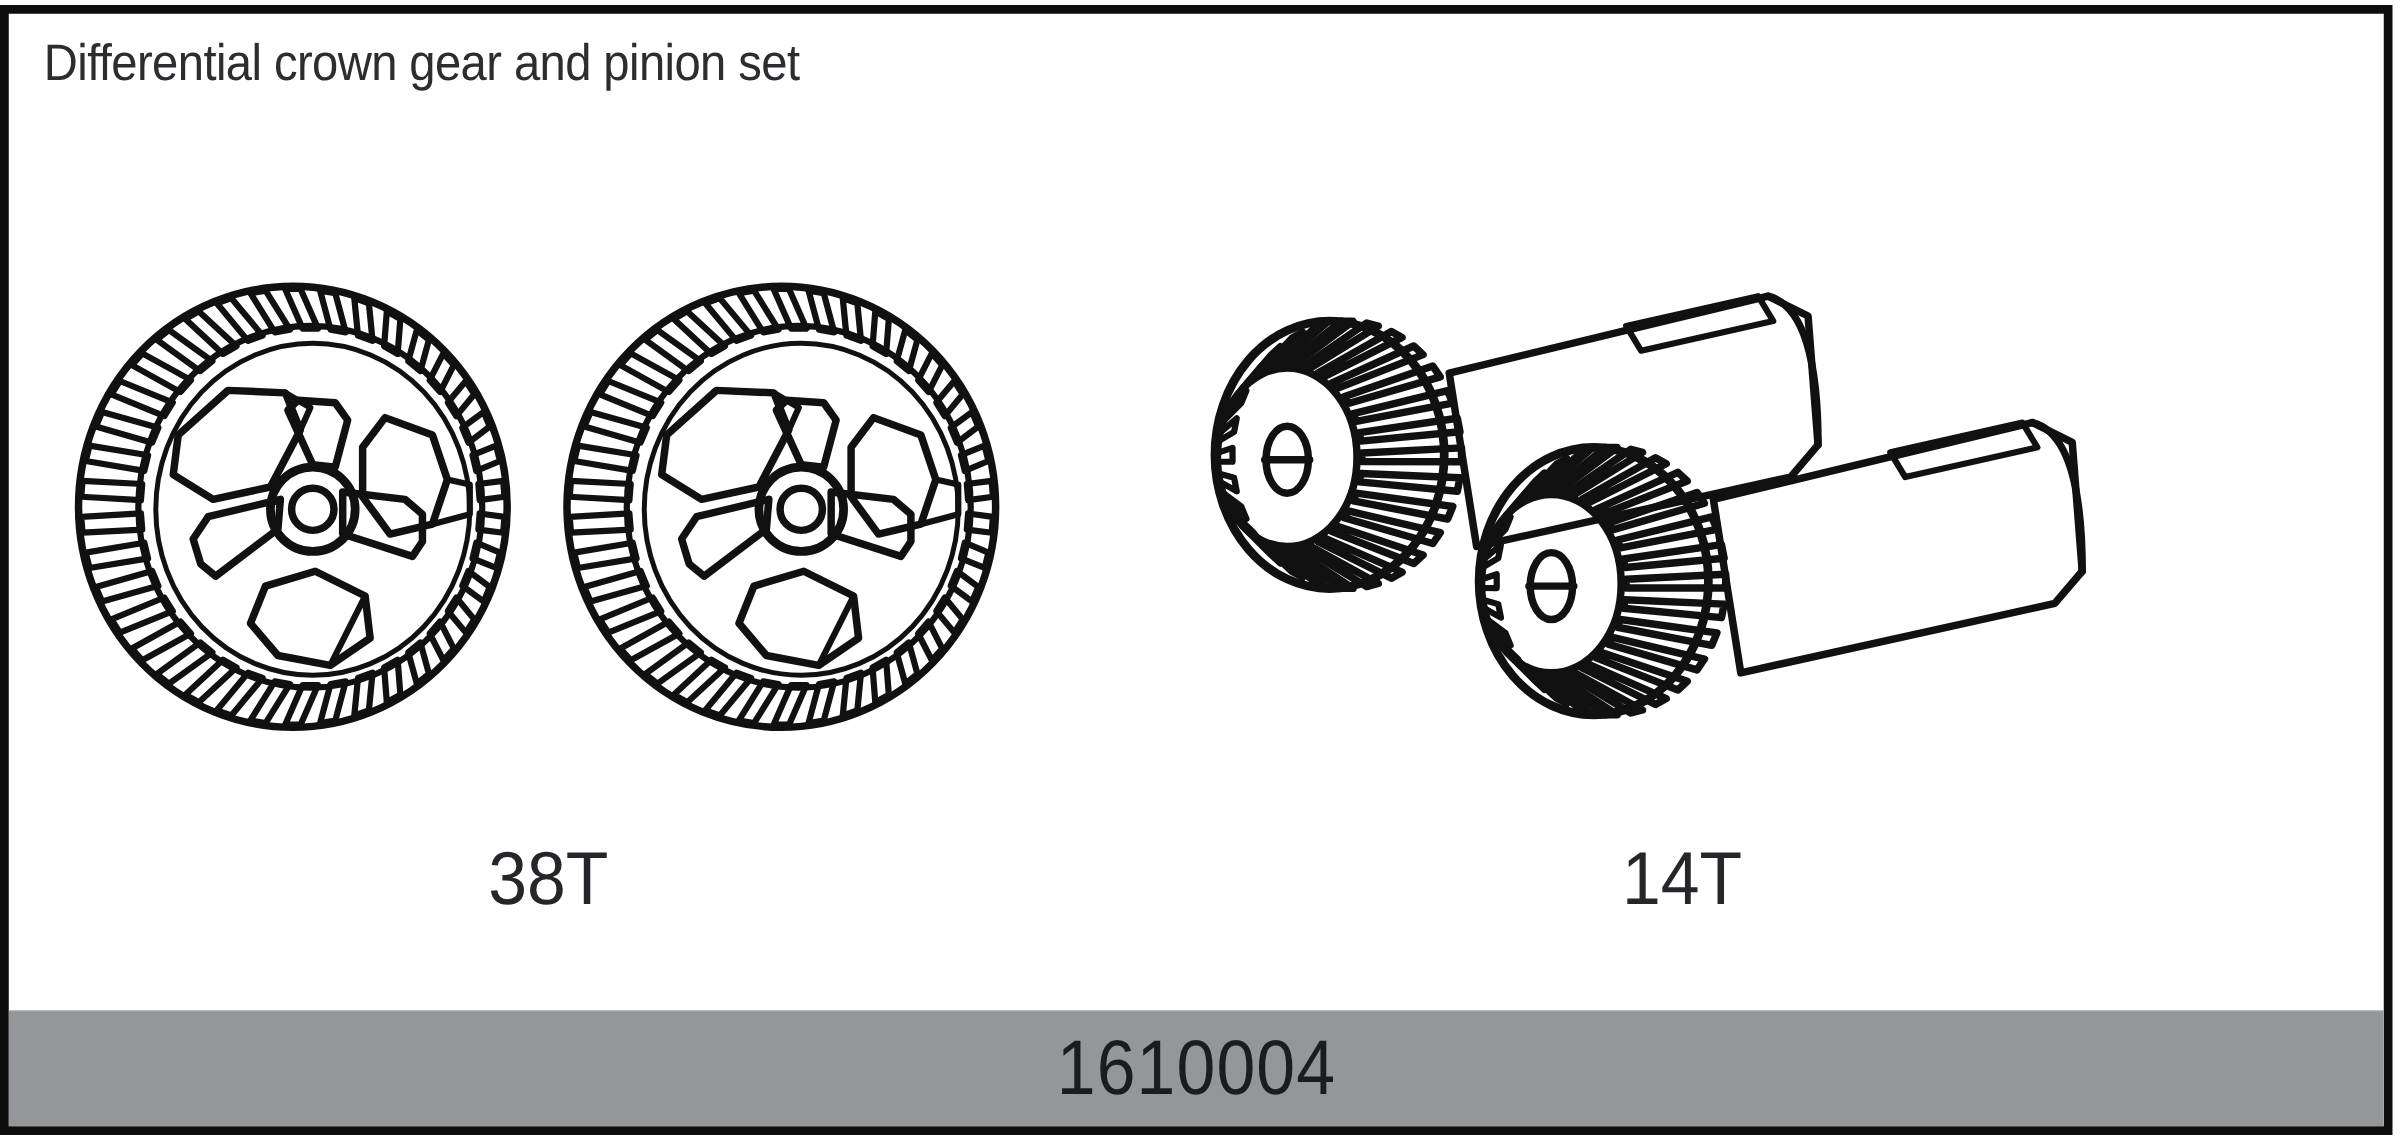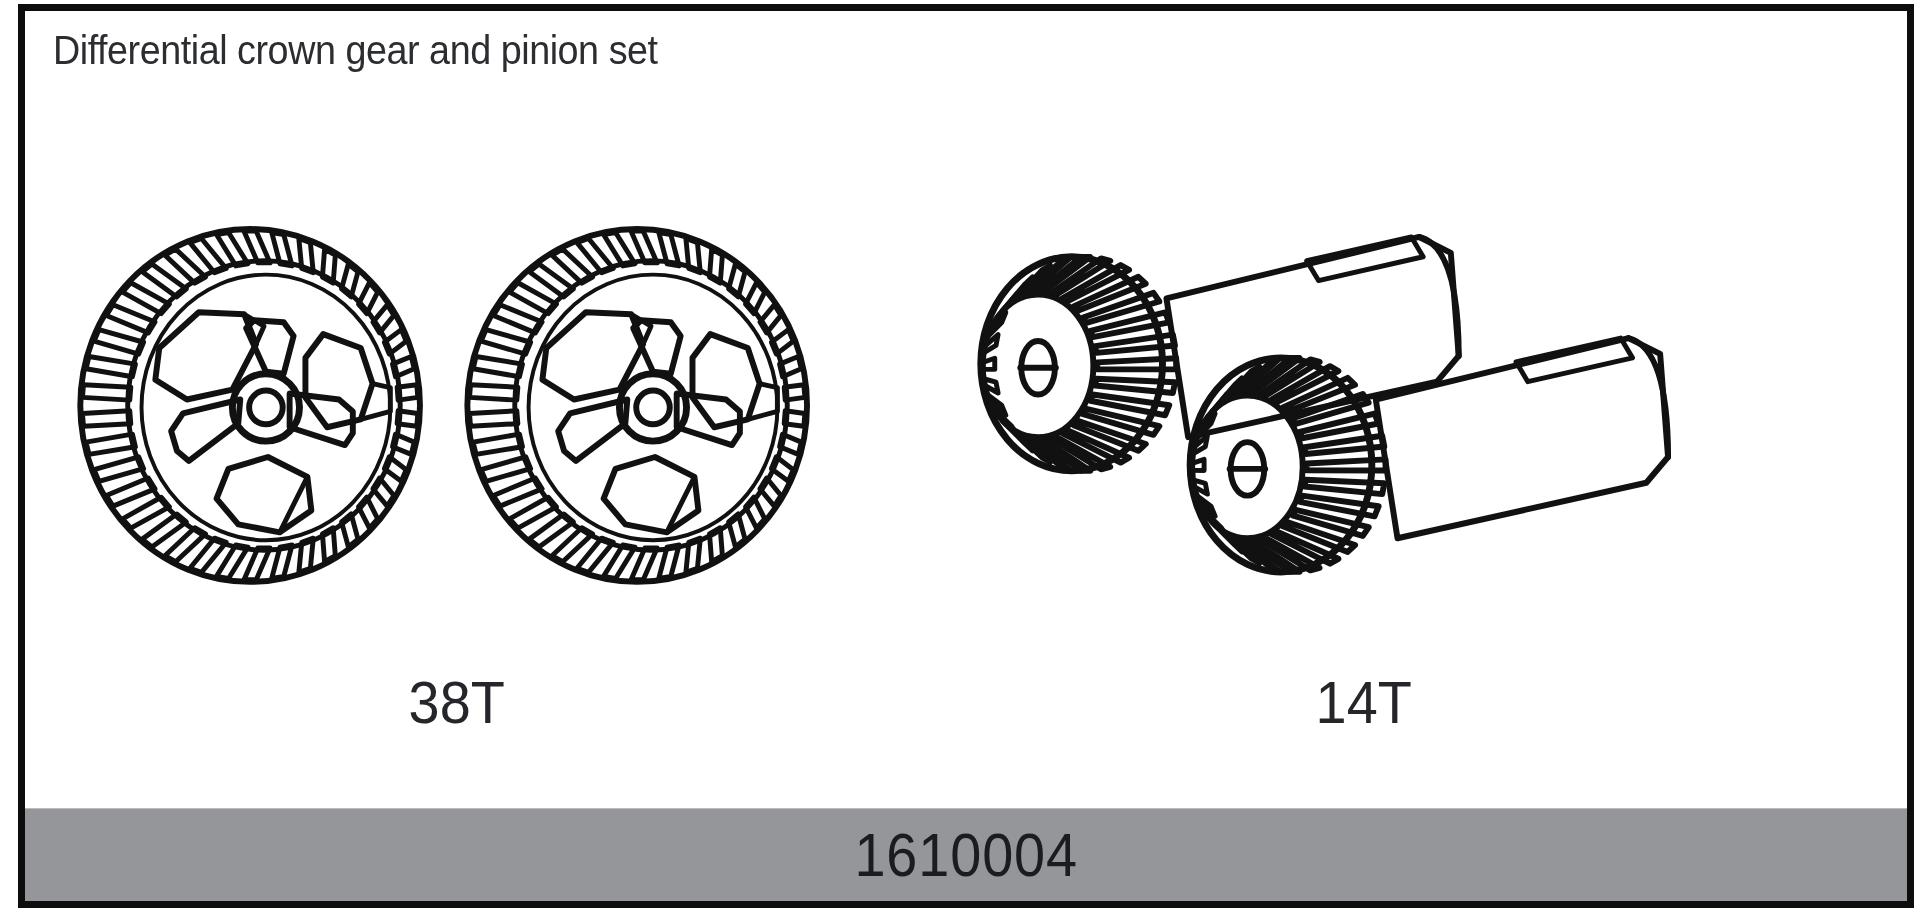--- a/index.html
+++ b/index.html
@@ -12,21 +12,21 @@
     font-family: "Liberation Sans", "DejaVu Sans", sans-serif;
   }
 
   
   #product-card {
     position: relative;
     width: 1920px;
     height: 912px;
     box-sizing: border-box;
     background: #ffffff;
-    padding: 4px 6px 4px 18px;
+    padding: 4px 6px 4px 0;
     overflow: hidden;
   }
 
   .card-frame {
     position: relative;
     width: 100%;
     height: 100%;
     box-sizing: border-box;
     border: 7px solid #0d0d0d;
     background: #ffffff;

